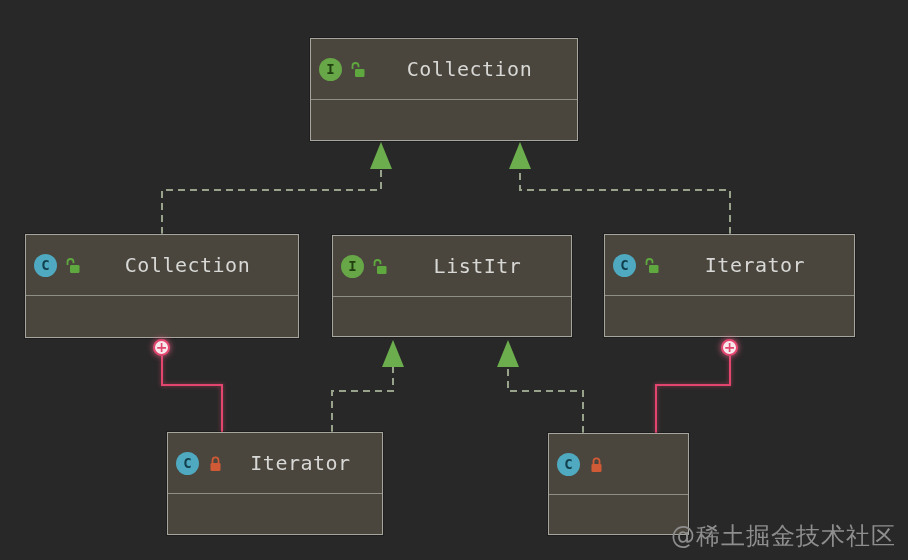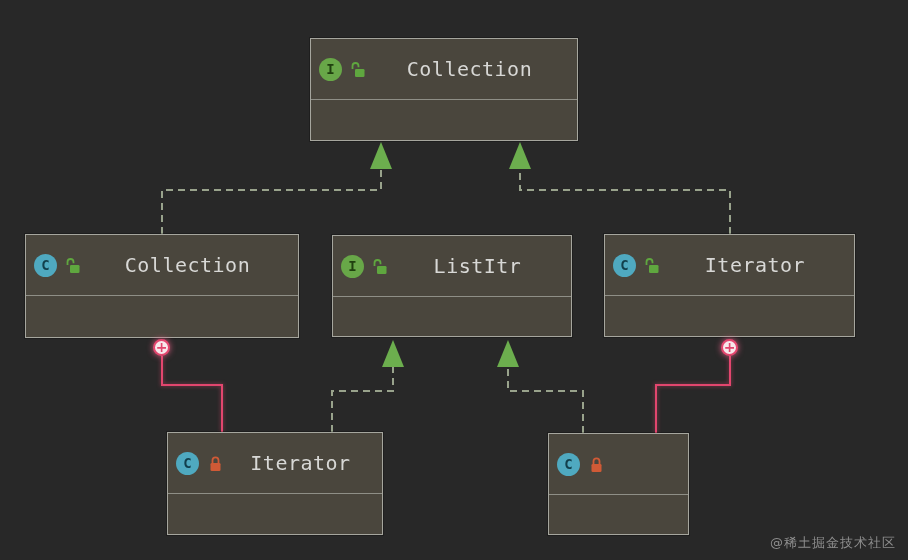--- a/index.html
+++ b/index.html
@@ -42,21 +42,21 @@
     background:#f8e7eb;border:2px solid #e2466e;box-sizing:border-box;
     box-shadow:0 0 6px rgba(240,100,140,.85);
     display:flex;align-items:center;justify-content:center;
   }
   .plus-badge span{
     color:#e2466e;font-size:14px;font-weight:bold;line-height:1;
     margin-top:-1px;font-family:"DejaVu Sans",sans-serif;
   }
 
   .watermark{
-    position:absolute;right:12px;bottom:8px;color:#8e8e8e;font-size:13px;
+    position:absolute;right:12px;bottom:8px;color:#8e8e8e;font-size:24px;
     font-family:"DejaVu Sans","Liberation Sans",sans-serif;letter-spacing:1px;
   }
 
   
   #node-collection{left:310px;top:38px;width:268px;height:103px;}
   #node-linkedlist{left:25px;top:234px;width:274px;height:104px;}
   #node-iterator{left:332px;top:235px;width:240px;height:102px;}
   #node-arraylist{left:604px;top:234px;width:251px;height:103px;}
   #node-listitr{left:167px;top:432px;width:216px;height:103px;}
   #node-itr{left:548px;top:433px;width:141px;height:102px;}

